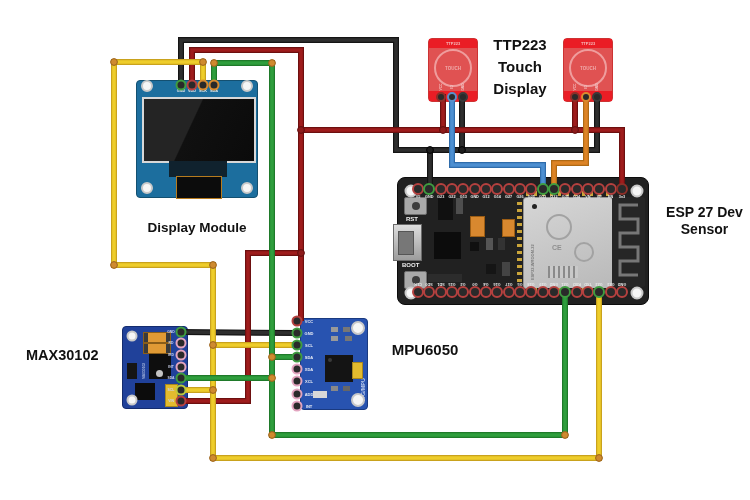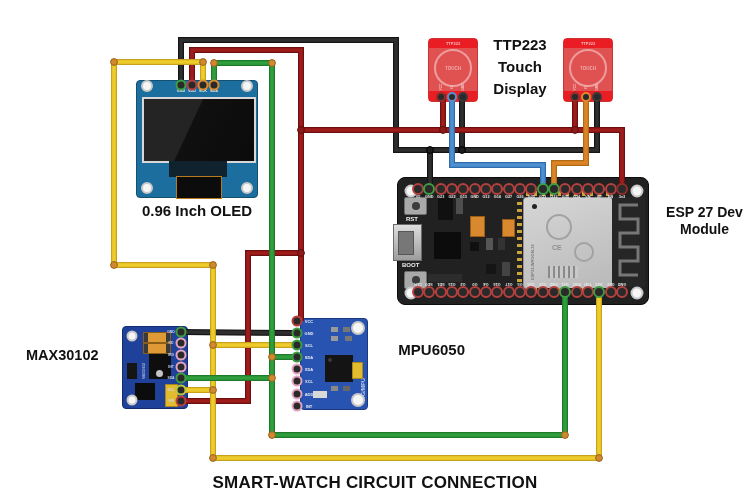--- a/index.html
+++ b/index.html
@@ -329,22 +329,21 @@
       <div class="pinlbl" style="left: 309px; top: 394px; font-size: 4px; color: rgb(232, 236, 245);">ADD</div>
       <div class="pin" style="width: 7px; height: 7px; left: 297px; top: 406px; border-color: rgb(226, 164, 191);"></div>
       <div class="pinlbl" style="left: 309px; top: 406px; font-size: 4px; color: rgb(232, 236, 245);">INT</div>
     </div>
 
   <div class="hole" style="left:147px;top:86px;width:8px;height:8px;z-index:6;"></div>
   <div class="hole" style="left:247px;top:86px;width:8px;height:8px;z-index:6;"></div>
   <div class="hole" style="left:147px;top:188px;width:8px;height:8px;z-index:6;"></div>
   <div class="hole" style="left:247px;top:188px;width:8px;height:8px;z-index:6;"></div>
 
-  <div class="caption" style="left:117px;top:202px;width:160px;font-size:15px;">0.96 Inch OLED</div>
+  <div class="caption" style="left:117px;top:220px;width:160px;font-size:13.5px;">Display Module</div>
   <div class="caption" style="left:479px;top:36px;width:82px;font-size:15px;">TTP223</div>
   <div class="caption" style="left:479px;top:58px;width:82px;font-size:15px;">Touch</div>
   <div class="caption" style="left:479px;top:80px;width:82px;font-size:15px;">Display</div>
   <div class="caption" style="left:659px;top:204px;width:91px;font-size:14px;">ESP 27 Dev</div>
-  <div class="caption" style="left:659px;top:221px;width:91px;font-size:14px;">Module</div>
+  <div class="caption" style="left:659px;top:221px;width:91px;font-size:14px;">Sensor</div>
   <div class="caption" style="left:26px;top:347px;width:80px;font-size:14.5px;text-align:left;">MAX30102</div>
-  <div class="caption" style="left:385px;top:341px;width:80px;font-size:15px;text-align:right;">MPU6050</div>
-  <div class="caption" id="title">SMART-WATCH CIRCUIT CONNECTION</div>
+  <div class="caption" style="left:385px;top:341px;width:80px;font-size:15px;text-align:center;">MPU6050</div>
 </div>
 
 </body></html>

